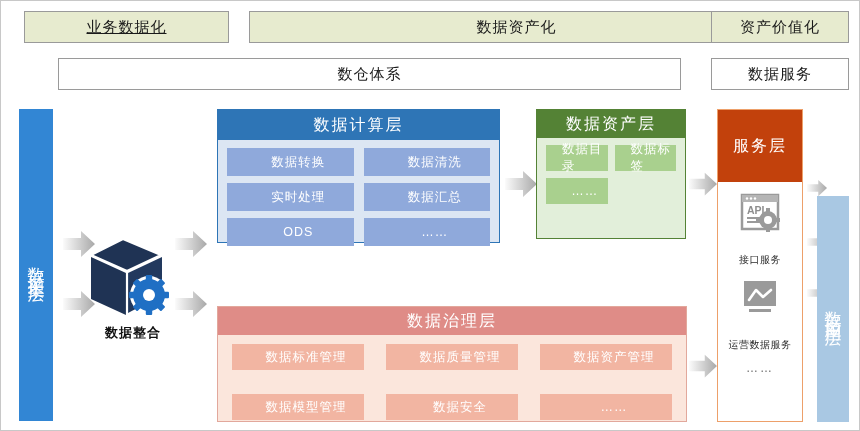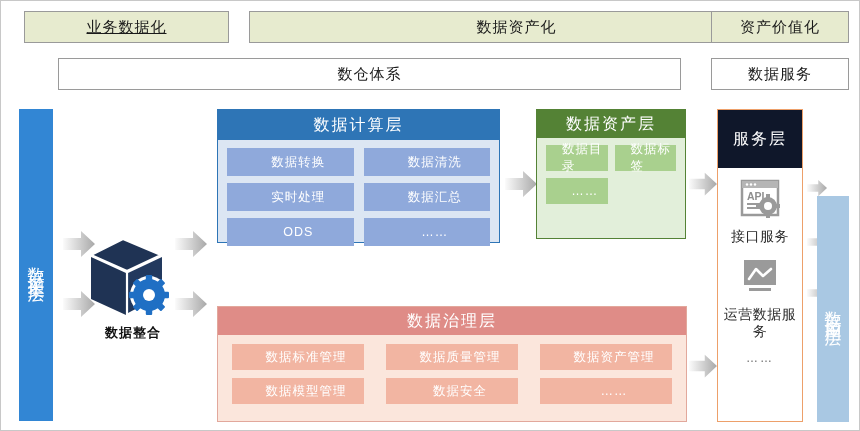--- a/index.html
+++ b/index.html
@@ -41,30 +41,30 @@
 
   
   .p-asset{border:1px solid #548235;background:#e2efda;}
   .p-asset .panel-head{background:#548235;height:28px;}
   .p-asset .panel-body{grid-template-columns:1fr 1fr;gap:7px;padding:7px 9px 8px 9px;}
   .p-asset .cell{background:#a9d08e;height:26px;}
 
   
   .p-gov{border:1px solid #e2a89c;background:#fbe6dc;}
   .p-gov .panel-head{background:#df8c87;height:28px;}
-  .p-gov .panel-body{grid-template-columns:1fr 1fr 1fr;gap:8px 22px;padding:9px 14px 10px 14px;}
+  .p-gov .panel-body{grid-template-columns:1fr 1fr 1fr;gap:24px 22px;padding:9px 14px 10px 14px;}
   .p-gov .cell{background:#f2b5a2;height:26px;}
 
   
   .p-service{border:1px solid #eda06a;background:#ffffff;}
-  .p-service .panel-head{background:#0f172a;height:58px;font-size:16px;}
+  .p-service .panel-head{background:#c2410c;height:72px;font-size:16px;}
   .p-service .panel-body{display:block;padding:10px 4px 4px 4px;text-align:center;}
 
   .svc-item{margin-bottom:10px;}
-  .svc-label{color:#2b2b2b;font-size:14px;line-height:1.25;margin-top:4px;letter-spacing:.5px;}
+  .svc-label{color:#2b2b2b;font-size:10px;line-height:1.25;margin-top:16px;letter-spacing:.5px;}
   .svc-dots{color:#6b6b6b;font-size:12px;letter-spacing:2px;margin-top:2px;}
 
   
   .arrow{position:absolute;}
   .arrow svg{display:block;}
 
   
   .cube-wrap{position:absolute;text-align:center;}
   .cube-label{font-size:13px;font-weight:bold;color:#111;margin-top:1px;letter-spacing:1px;}
 </style>

